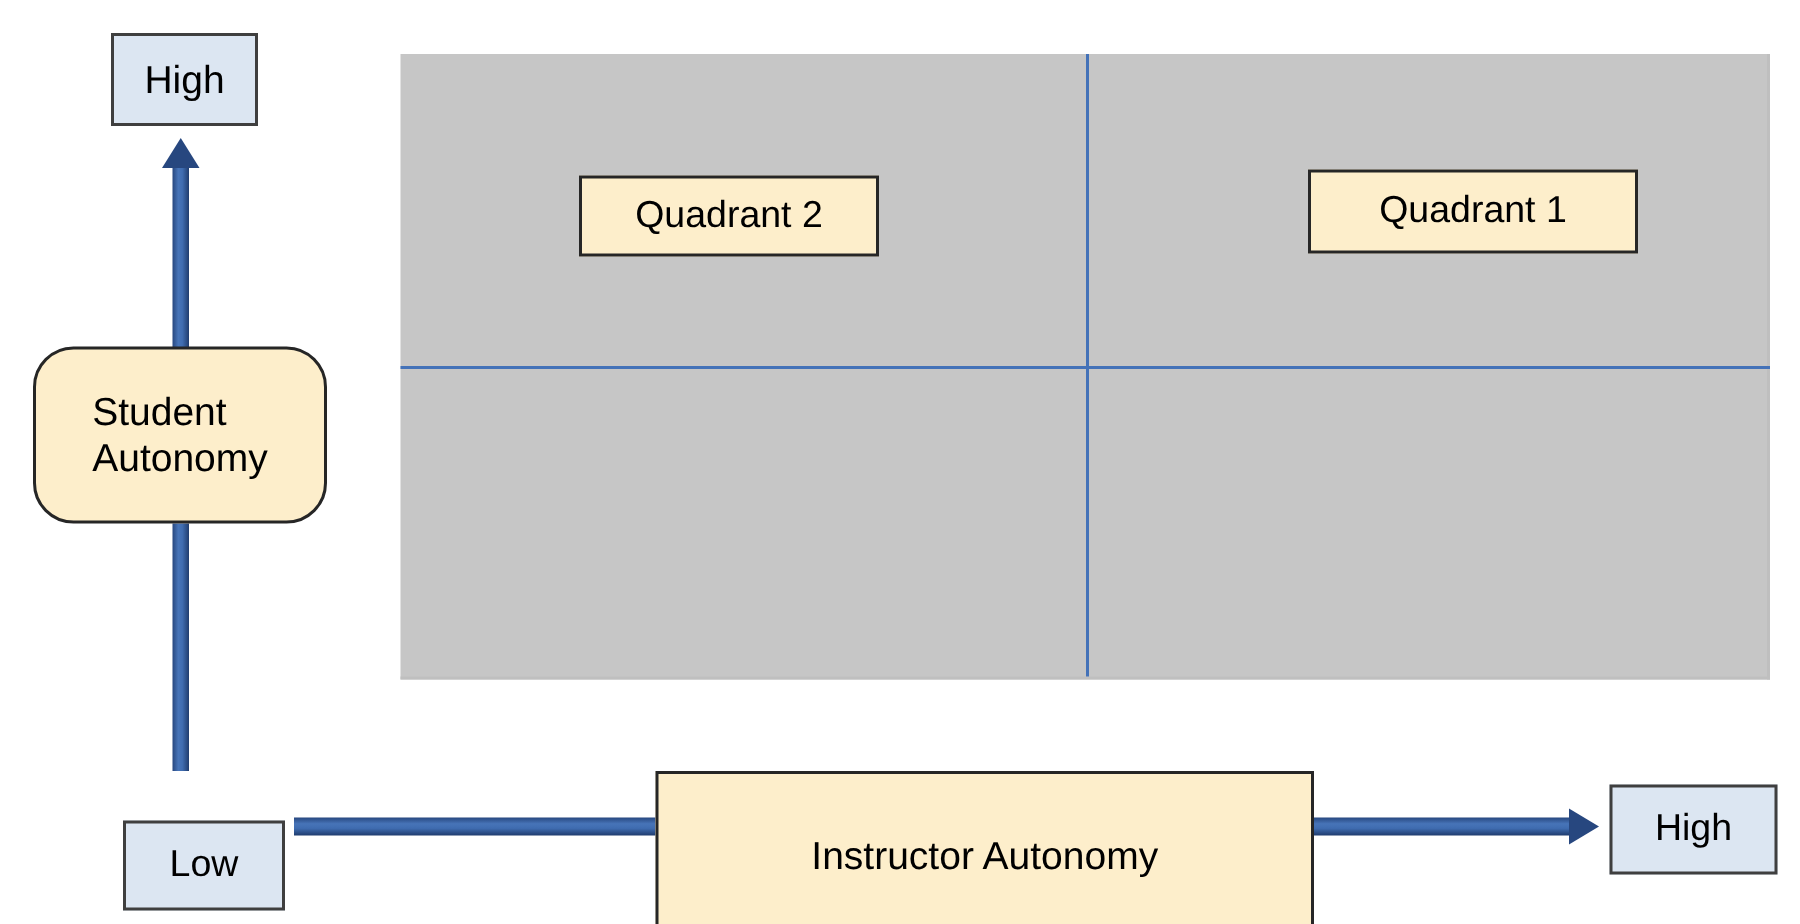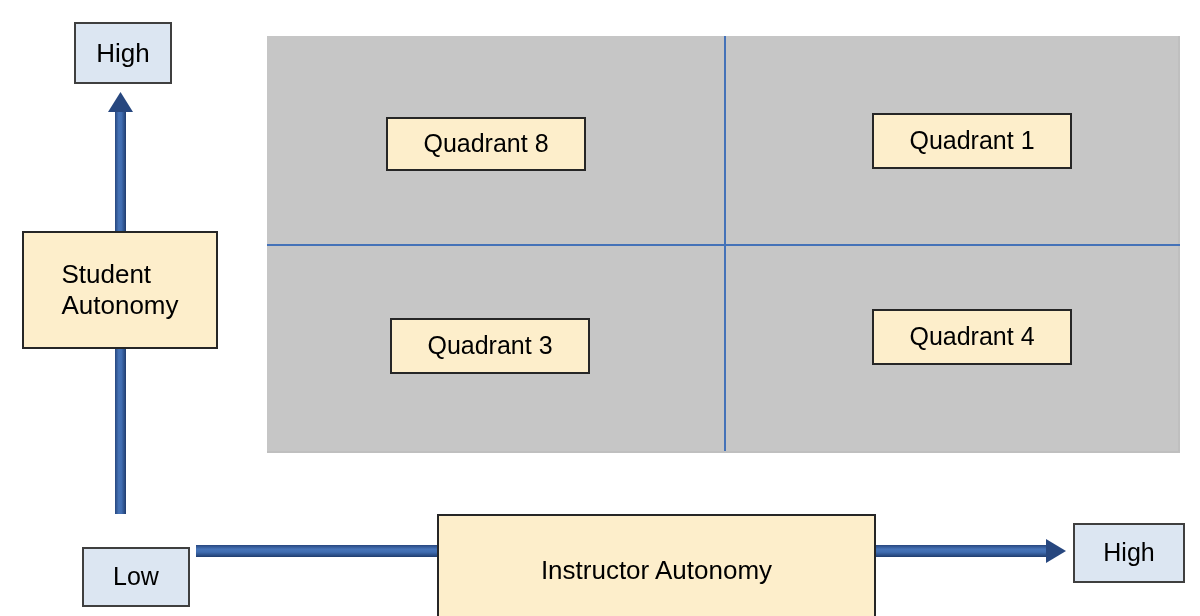--- a/index.html
+++ b/index.html
@@ -72,27 +72,27 @@
     background: #4472b8;
   }
 
   
   .quad {
     font-size: 25px;
   }
 
   
   .lbl-high-top   { left: 74px;  top: 22px;  width: 98px;  height: 62px;  font-size: 26px; }
-  .lbl-student    { left: 22px;  top: 231px; width: 196px; height: 118px; font-size: 26px; }
+  .lbl-student    { left: 22px;  top: 231px; width: 196px; height: 118px; font-size: 26px; border-radius: 27px; }
   .lbl-low        { left: 82px;  top: 547px; width: 108px; height: 60px;  font-size: 25px; }
   .lbl-instructor { left: 437px; top: 514px; width: 439px; height: 112px;  font-size: 26px; }
   .lbl-high-right { left: 1073px;top: 523px; width: 112px; height: 60px;  font-size: 25px; }
 
   .q2 { left: 386px;  top: 117px; width: 200px; height: 54px; }
-  .q1 { left: 872px;  top: 113px; width: 200px; height: 56px; }
+  .q1 { left: 872px;  top: 113px; width: 220px; height: 56px; }
   .q3 { left: 390px;  top: 318px; width: 200px; height: 56px; }
   .q4 { left: 872px;  top: 309px; width: 200px; height: 56px; }
 
   
   .arrow-layer {
     position: absolute;
     left: 0; top: 0;
     width: 1200px;
     height: 616px;
     pointer-events: none;
@@ -145,21 +145,19 @@
 
   <div class="box box-cream lbl-student">Student
 Autonomy</div>
 
   <div class="box box-blue lbl-low">Low</div>
 
   <div class="box box-cream lbl-instructor">Instructor Autonomy</div>
 
   <div class="box box-blue lbl-high-right">High</div>
 
-  <div class="box box-cream quad q2">Quadrant 8</div>
+  <div class="box box-cream quad q2">Quadrant 2</div>
 
   <div class="box box-cream quad q1">Quadrant 1</div>
 
-  <div class="box box-cream quad q3">Quadrant 3</div>
 
-  <div class="box box-cream quad q4">Quadrant 4</div>
 
 </div>
 
 </body></html>

